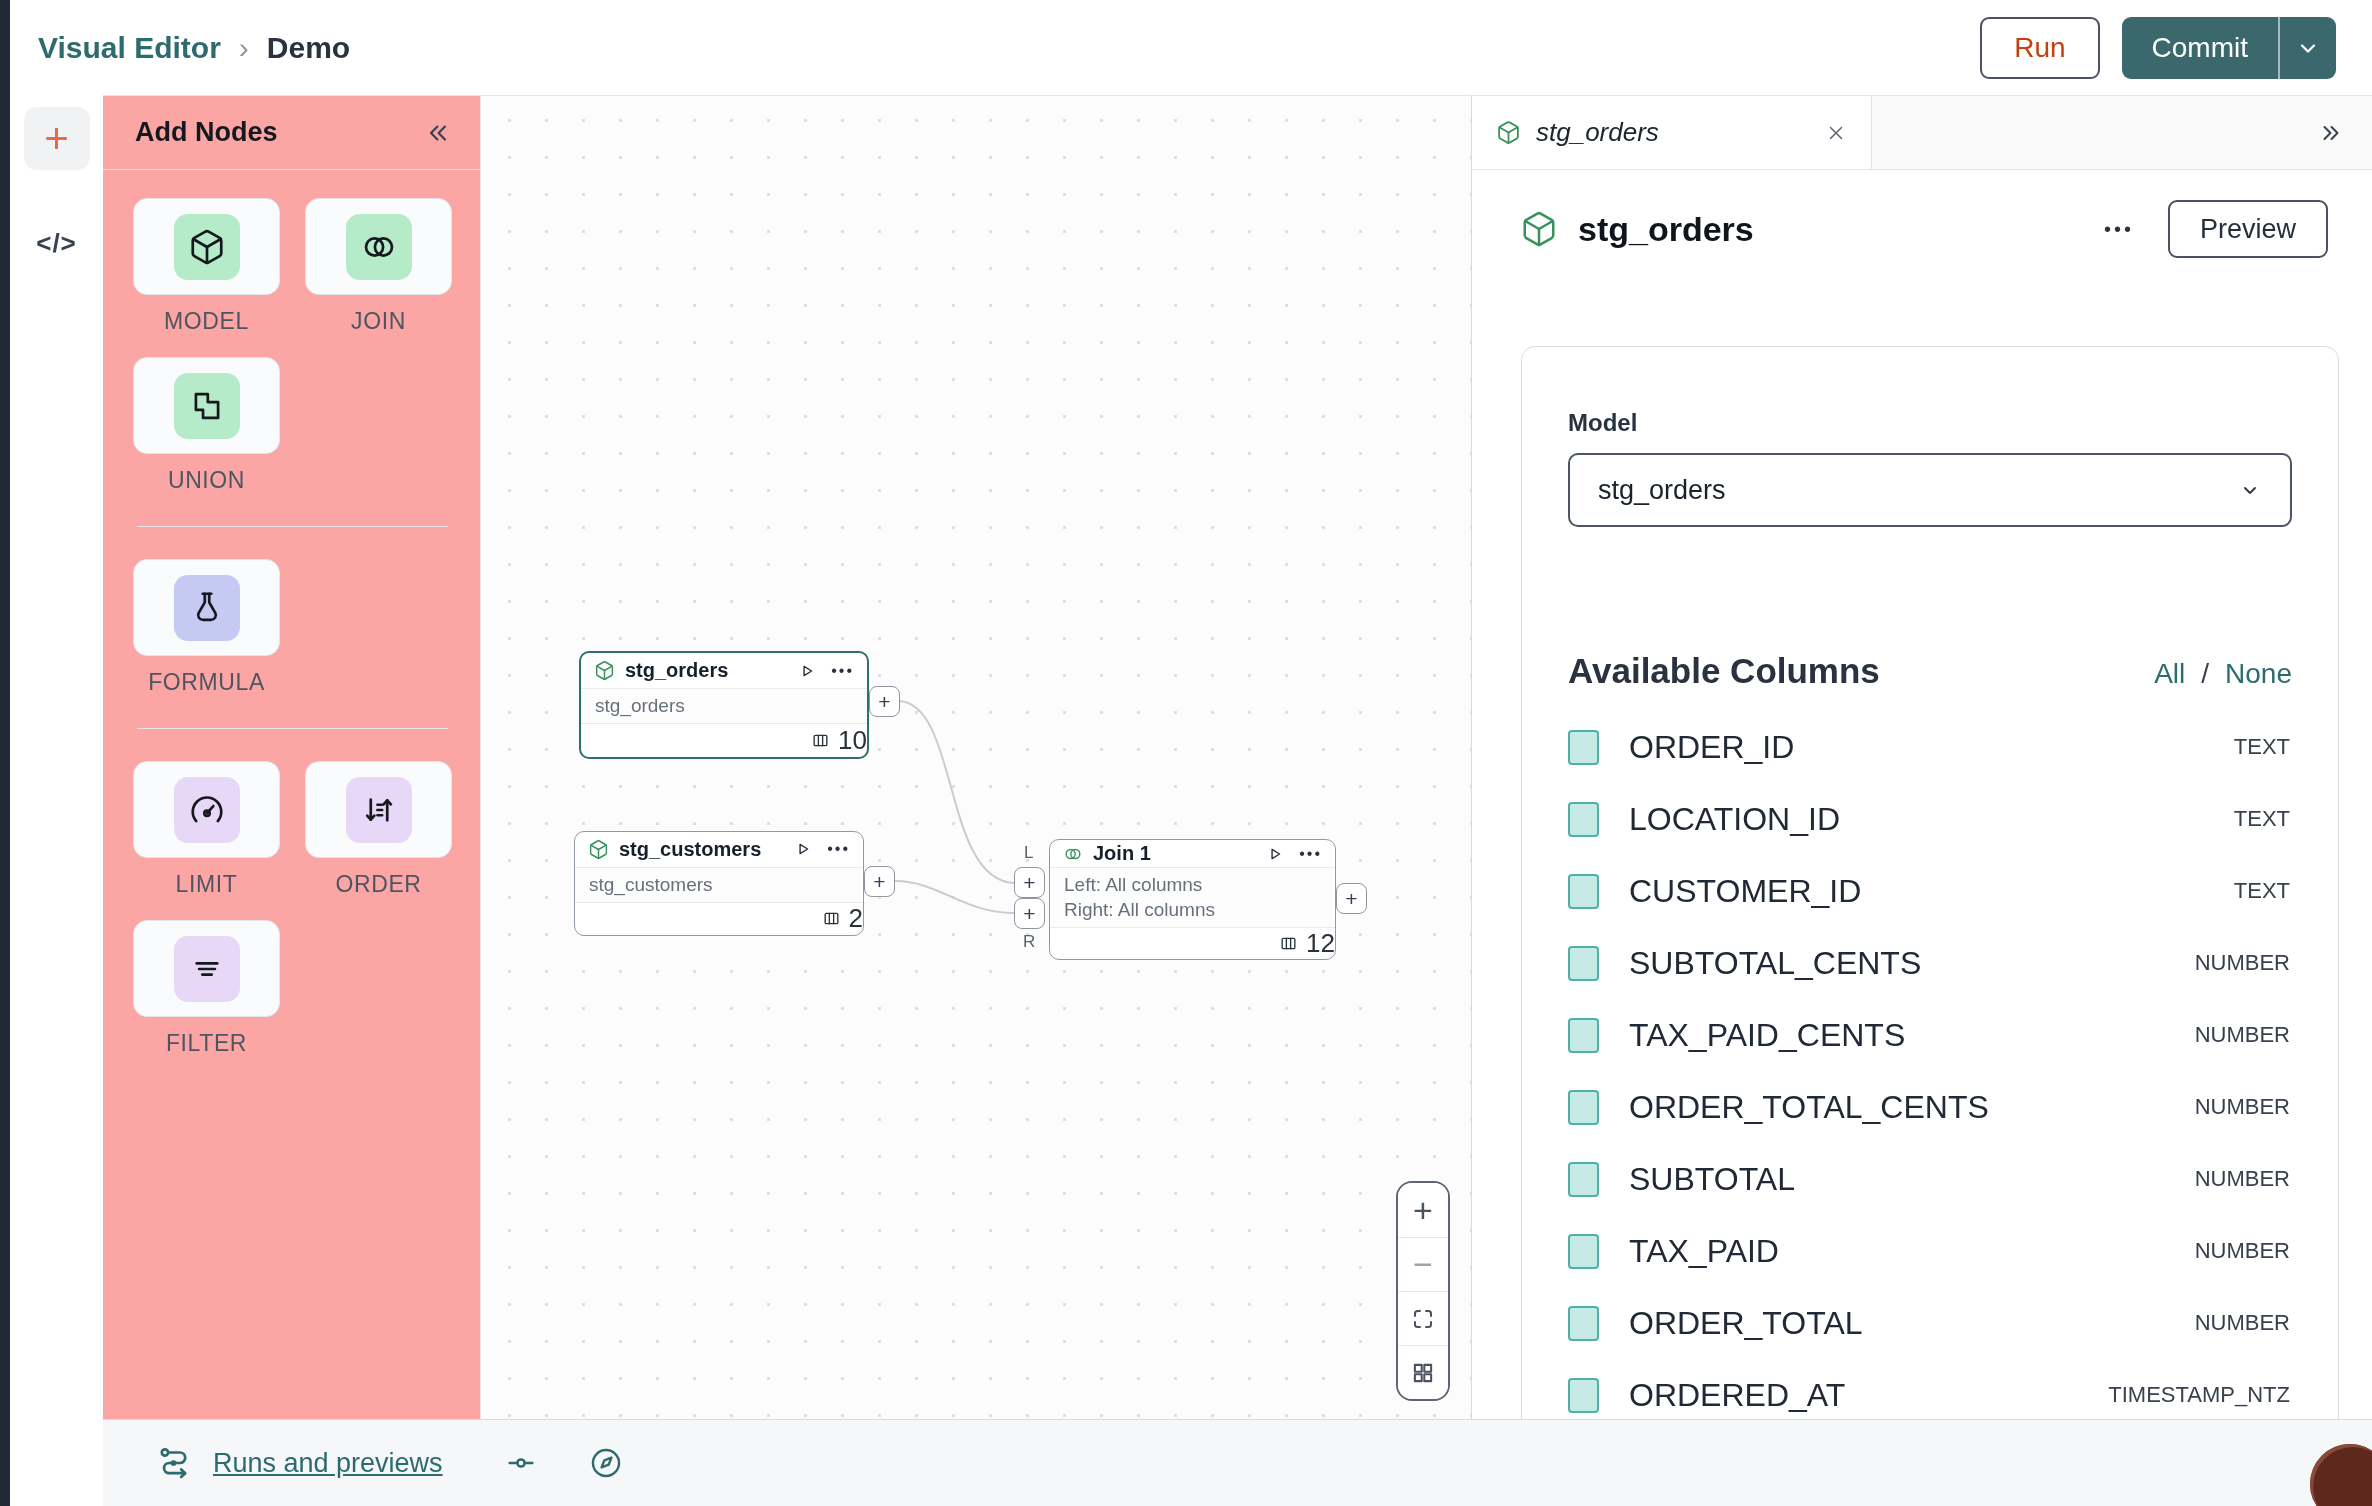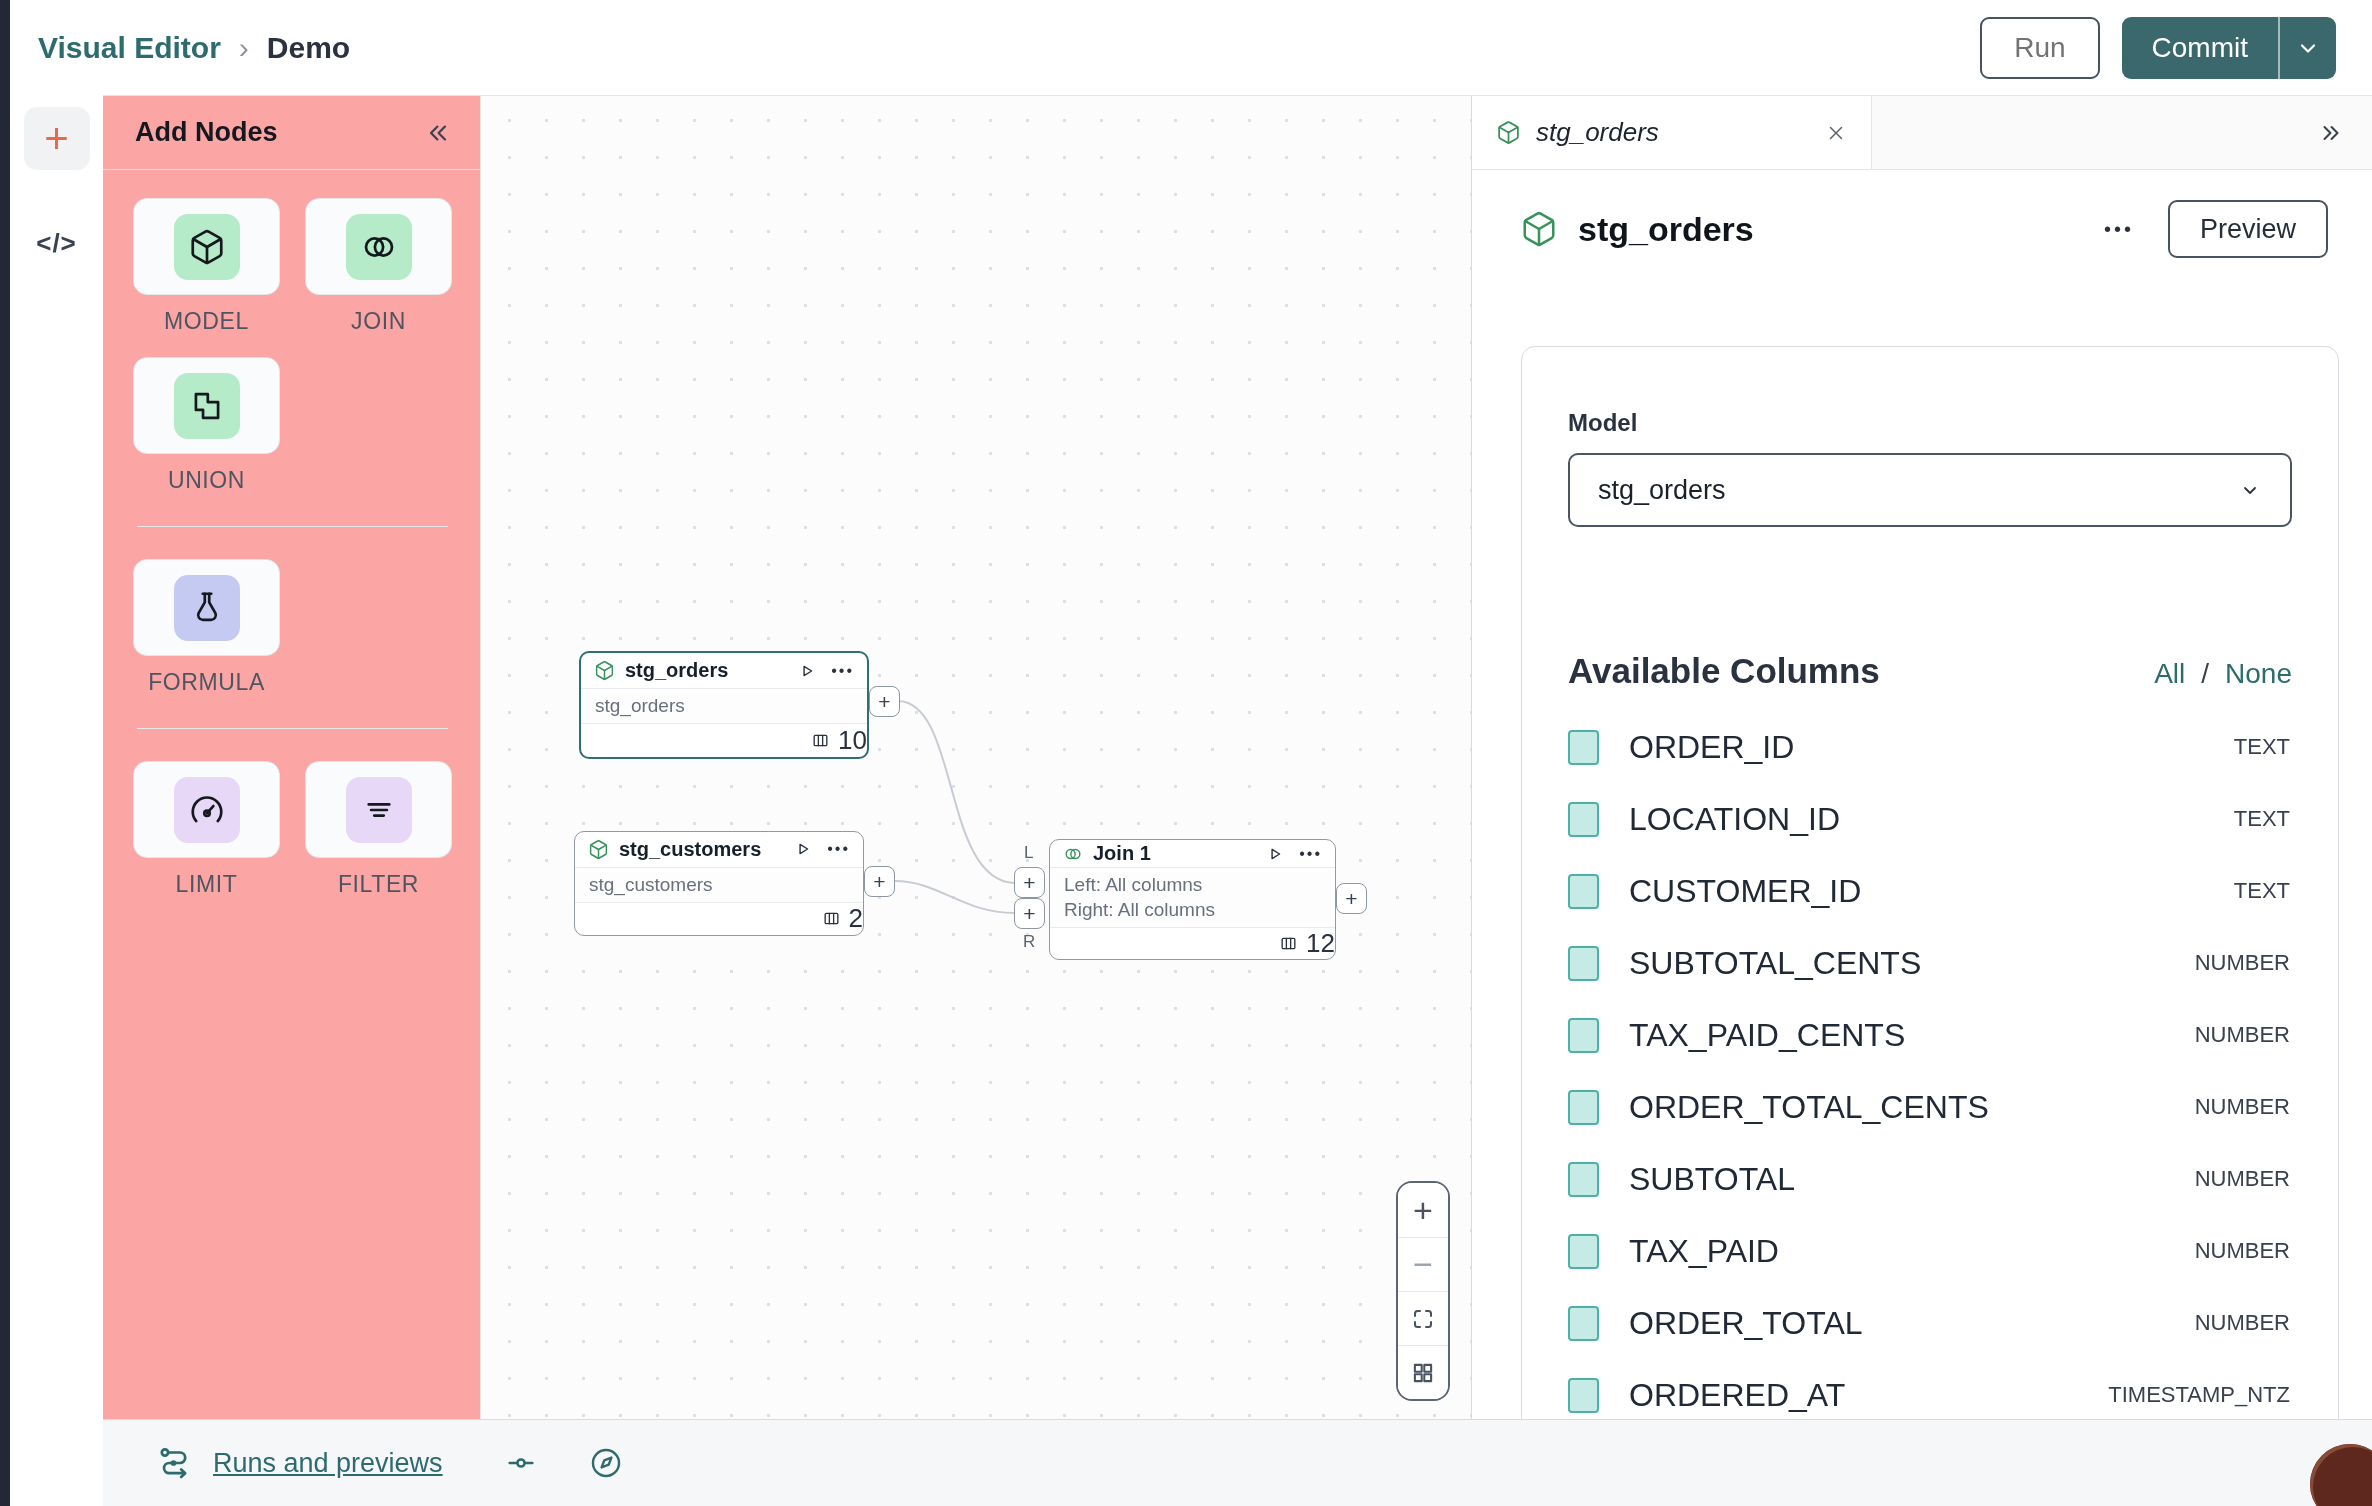--- a/index.html
+++ b/index.html
@@ -9,21 +9,21 @@
   svg.ic { fill:none; stroke:currentColor; stroke-width:1.7; stroke-linecap:round; stroke-linejoin:round; display:block; }
 
   
   .edge-strip { left:0; top:0; width:10px; height:100%; background:#222838; }
   .topbar { left:10px; top:0; right:0; height:95px; background:#fff; display:flex; align-items:center; padding:0 36px 0 28px;justify-content:flex-end; }
   .crumb-root { color:#2d6b6e; font-size:30px; font-weight:bold; }
   .crumb-sep  { color:#8d95a1; font-size:30px; margin:0 18px; }
   .crumb-page { color:#2a3240; font-size:30px; font-weight:bold; }
   .topbar-actions { margin-left:auto; display:flex; align-items:center; gap:22px; }
   .btn-run { height:62px; padding:0 32px; background:#fff; border:2px solid #4a5260; border-radius:9px;
-    font-size:28px; color:#737373; display:flex; align-items:center; cursor:pointer; }
+    font-size:28px; color:#c2410c; display:flex; align-items:center; cursor:pointer; }
   .commit-group { height:62px; display:flex; border-radius:9px; overflow:hidden; background:#3a686d; color:#fff; }
   .btn-commit { padding:0 30px; font-size:28px; display:flex; align-items:center; cursor:pointer; }
   .commit-divider { width:2px; background:rgba(255,255,255,.55); }
   .btn-commit-caret { width:56px; display:flex; align-items:center; justify-content:center; cursor:pointer; }
 
   
   .rail { left:10px; top:95px; width:93px; bottom:0; background:#fff; }
   .rail-add { width:66px; height:63px; margin:12px auto 0; background:#f1f2f4; border-radius:13px;
     display:flex; align-items:center; justify-content:center; color:#e8694b; font-size:42px; font-weight:300; cursor:pointer; }
   .rail-code { width:66px; margin:58px auto 0; text-align:center; color:#3a4150; font-size:26px; font-weight:bold; letter-spacing:1px; cursor:pointer; }
@@ -212,20 +212,34 @@
                 <path d="M5.2 19a9 9 0 1 1 13.6 0"></path>
               </svg>
         </div>
           </div>
         <div class="tile-label">LIMIT</div>
       </div>
       <div class="tile-cell">
         <div class="tile">
             <div class="tile-icon ti-purple">
           <svg class="ic" width="38" height="38" viewBox="0 0 24 24">
+                <path d="M6.8 5.5v12.6"></path>
+                <path d="M4.5 15.6l2.3 2.5 2.3-2.5"></path>
+                <path d="M17.2 18.5V5.9"></path>
+                <path d="M14.9 8.4l2.3-2.5 2.3 2.5"></path>
+                <path d="M11 8.7h3M11 12h3M11 15.3h3"></path>
+              </svg>
+        </div>
+          </div>
+        <div class="tile-label">ORDER</div>
+      </div>
+      <div class="tile-cell">
+        <div class="tile">
+            <div class="tile-icon ti-purple">
+          <svg class="ic" width="38" height="38" viewBox="0 0 24 24">
                 <path d="M5.5 8.5h13M7 12h10M9 15.5h6"></path>
               </svg>
         </div>
           </div>
         <div class="tile-label">FILTER</div>
       </div>
     </div>
   </div>
 </div>
 

